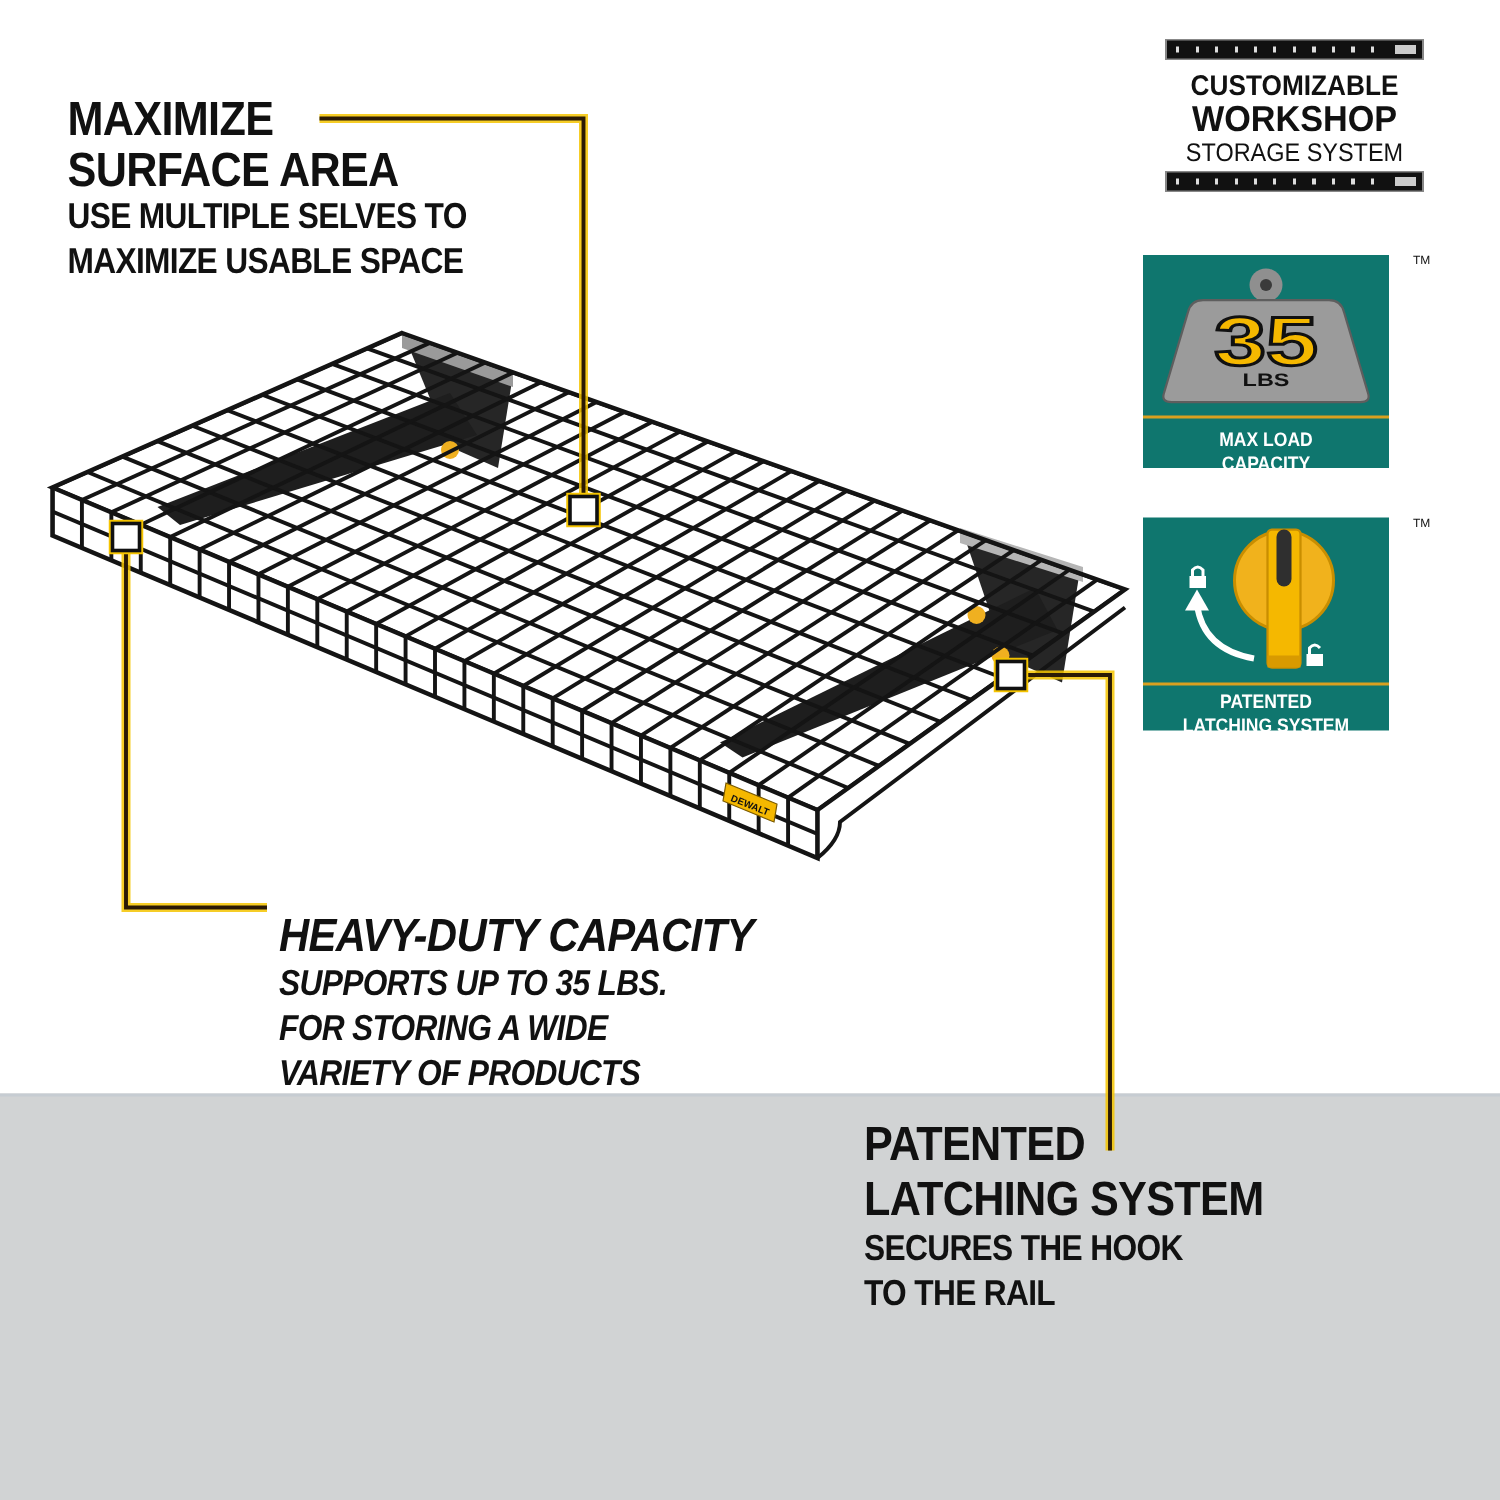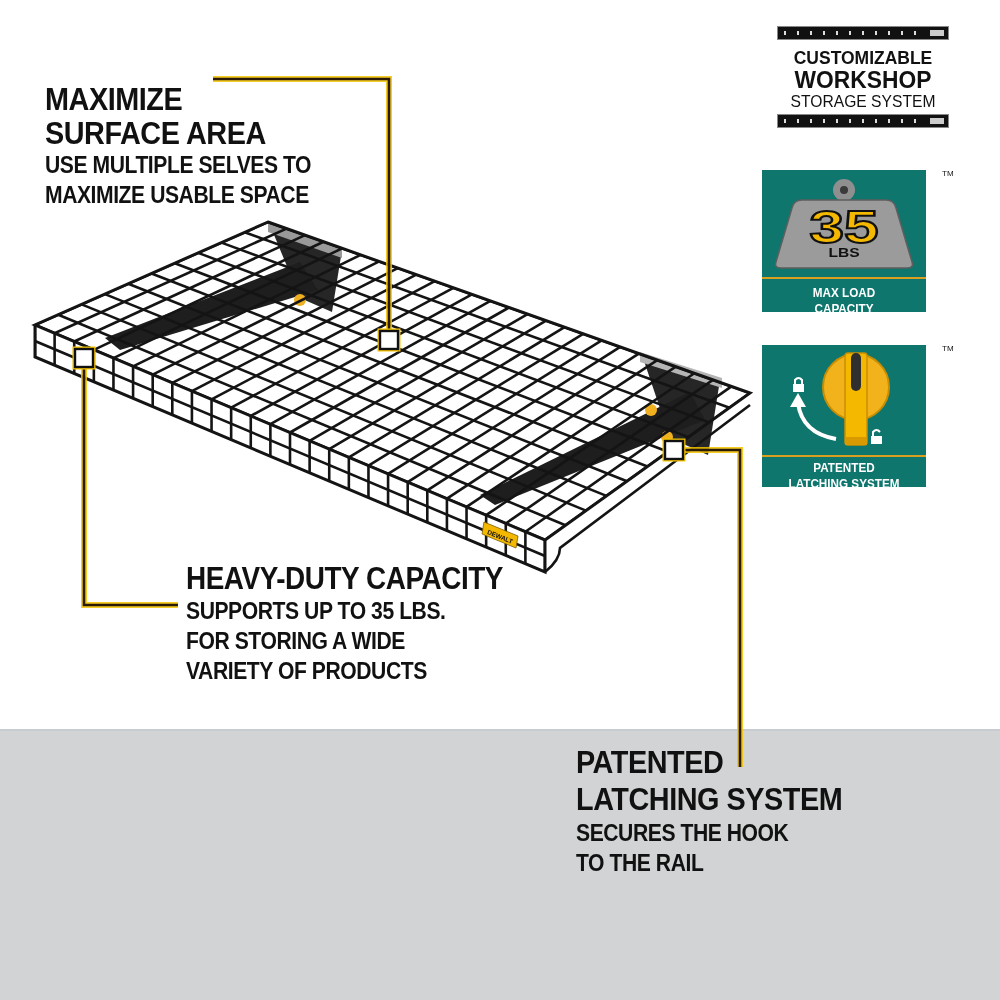--- a/index.html
+++ b/index.html
@@ -160,28 +160,28 @@
   <g>
     <rect x="380" y="331" width="18" height="18" fill="#fff" stroke="#f5c400" stroke-width="5"></rect>
     <rect x="380" y="331" width="18" height="18" fill="#fff" stroke="#111" stroke-width="2.4"></rect>
     <rect x="75" y="349" width="18" height="18" fill="#fff" stroke="#f5c400" stroke-width="5"></rect>
     <rect x="75" y="349" width="18" height="18" fill="#fff" stroke="#111" stroke-width="2.4"></rect>
     <rect x="665" y="441" width="18" height="18" fill="#fff" stroke="#f5c400" stroke-width="5"></rect>
     <rect x="665" y="441" width="18" height="18" fill="#fff" stroke="#111" stroke-width="2.4"></rect>
   </g>
 </svg>
 
-<div class="block" style="left:45px;top:62px;margin-top:20px;">
+<div class="block" style="left:45px;top:62px;">
   <div class="txt title" style="position:relative;font-size:32px;line-height:34px;">MAXIMIZE</div>
   <div class="txt title" style="position:relative;font-size:32px;line-height:34px;">SURFACE AREA</div>
   <div class="txt sub" style="position:relative;">USE MULTIPLE SELVES TO</div>
   <div class="txt sub" style="position:relative;">MAXIMIZE USABLE SPACE</div>
 </div>
 
-<div class="block" style="left:186px;top:562px;">
+<div class="block" style="left:186px;top:607px;font-style:italic;">
   <div class="txt title" style="position:relative;">HEAVY-DUTY CAPACITY</div>
   <div class="txt sub" style="position:relative;">SUPPORTS UP TO 35 LBS.</div>
   <div class="txt sub" style="position:relative;">FOR STORING A WIDE</div>
   <div class="txt sub" style="position:relative;">VARIETY OF PRODUCTS</div>
 </div>
 
 <div class="block" style="left:576px;top:744px;">
   <div class="txt title" style="position:relative;font-size:32px;line-height:37px;">PATENTED</div>
   <div class="txt title" style="position:relative;font-size:32px;line-height:37px;">LATCHING SYSTEM</div>
   <div class="txt sub" style="position:relative;">SECURES THE HOOK</div>

